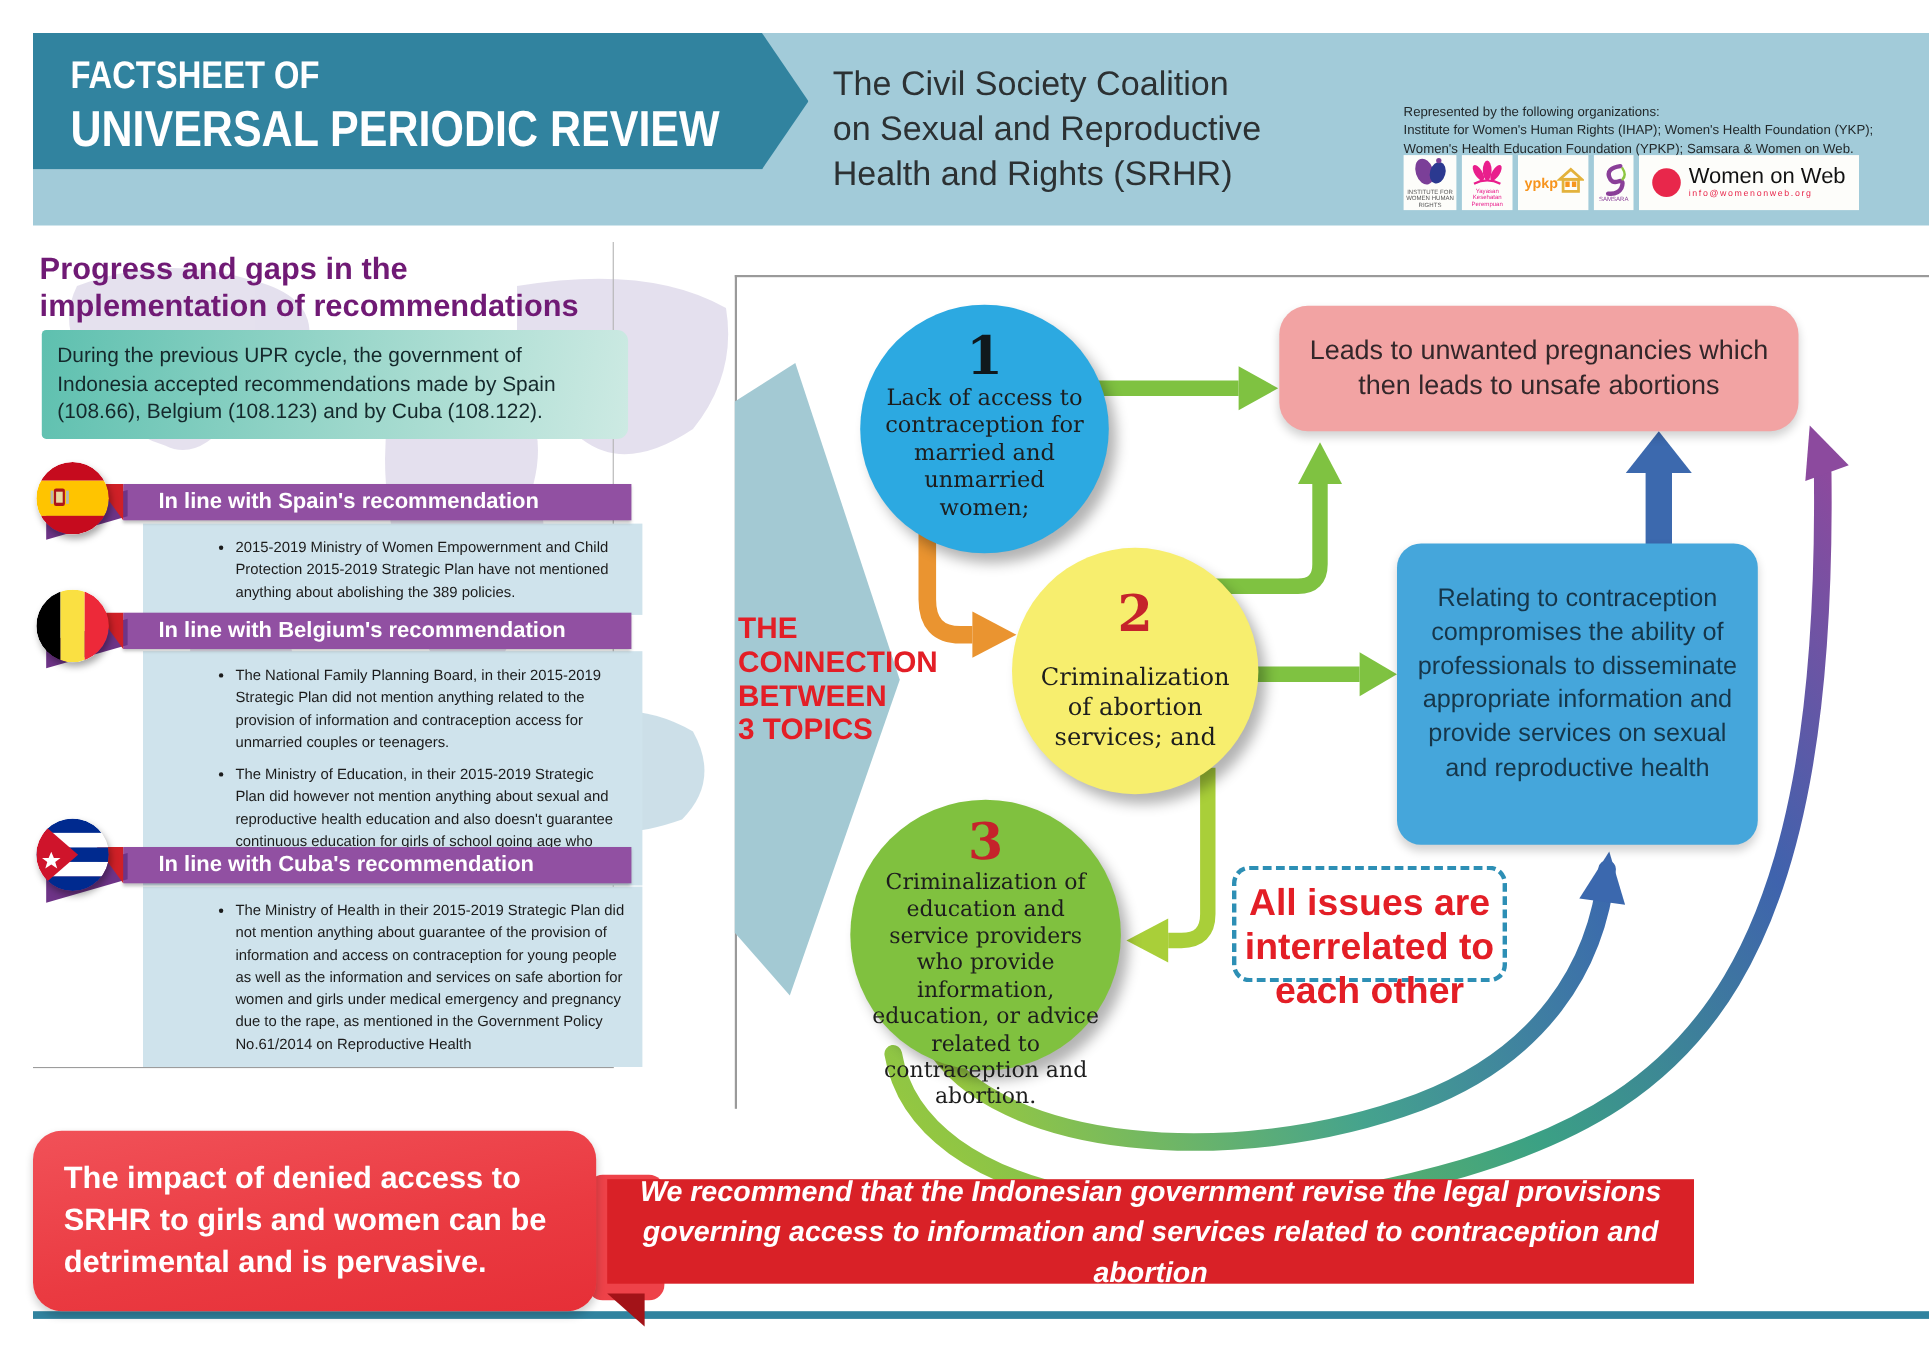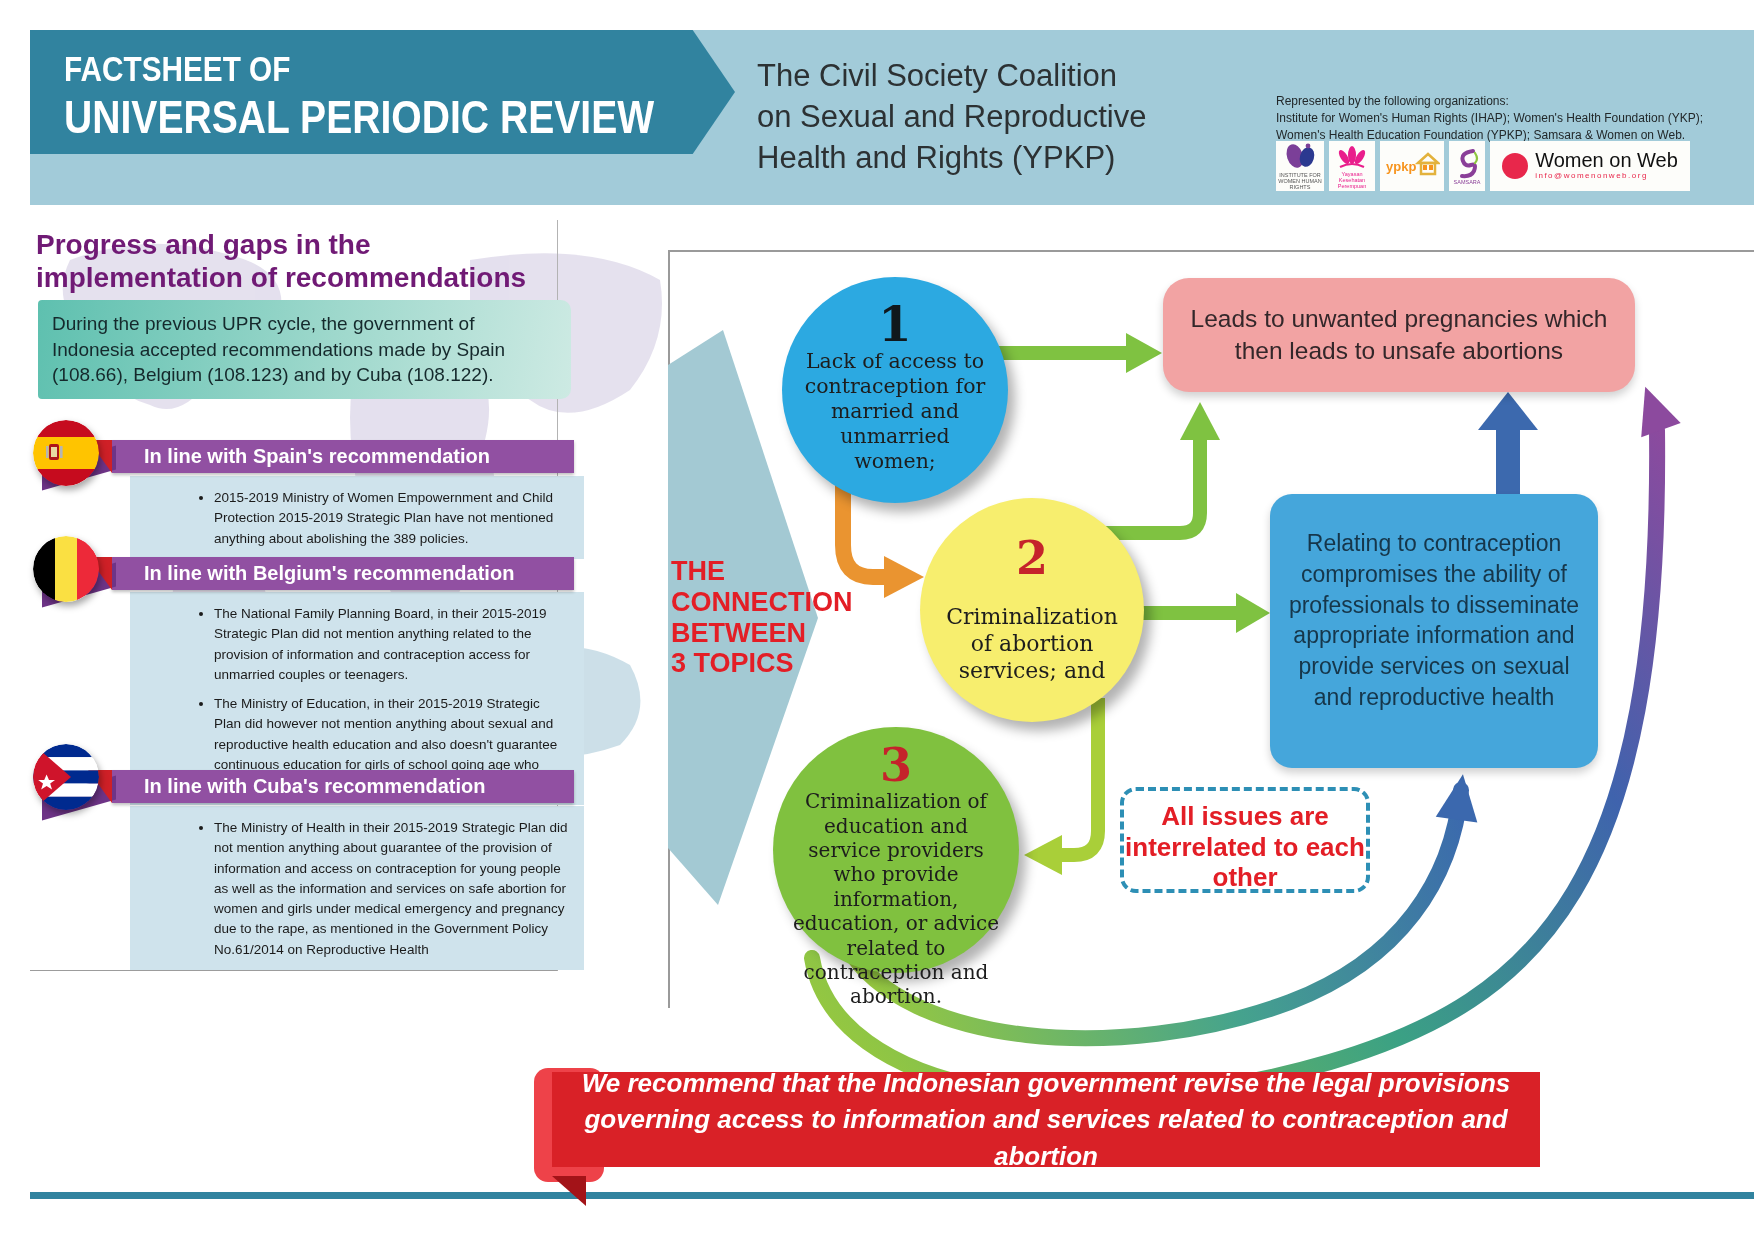--- a/index.html
+++ b/index.html
@@ -62,21 +62,21 @@
   #topic3 .num{font-size:46px;color:#c5232b;margin-top:14px;}
   #topic3 .ttext{font-size:20px;width:90%;}
   #pink-box{left:1163px;top:278px;width:472px;height:114px;background:#f2a3a3;border-radius:26px;
             display:flex;align-items:center;justify-content:center;text-align:center;
             font-size:24.5px;color:#33272a;line-height:1.32;padding:0 26px;box-sizing:border-box;
             box-shadow:0 5px 9px rgba(0,0,0,.18);z-index:4;}
   #blue-box{left:1270px;top:494px;width:328px;height:274px;background:#45a6db;border-radius:22px;
             text-align:center;font-size:23px;color:#16364a;line-height:1.34;padding:34px 18px 0;
             box-sizing:border-box;box-shadow:0 5px 9px rgba(0,0,0,.18);z-index:4;}
   #dashed-box{left:1120px;top:787px;width:250px;height:106px;border:4px dashed #2d8fb5;border-radius:16px;
-              background:#fff;text-align:center;font-size:26px;font-weight:bold;color:#e31e26;
+              background:#fff;text-align:center;font-size:34px;font-weight:bold;color:#e31e26;
               line-height:1.18;padding-top:10px;box-sizing:border-box;z-index:6;}
 
   
   #impact-box{left:30px;top:1028px;width:512px;height:164px;border-radius:26px;
               background:linear-gradient(170deg,#f15158 0%,#ea3a41 60%,#e62f37 100%);
               color:#fff;font-weight:bold;font-size:28px;line-height:1.35;padding:24px 28px;
               box-sizing:border-box;box-shadow:0 4px 8px rgba(0,0,0,.2);z-index:8;}
   #banner-tab{left:534px;top:1068px;width:70px;height:114px;background:#ee4249;border-radius:14px;z-index:6;}
   #banner-fold{left:552px;top:1176px;width:0;height:0;border-top:30px solid #a31318;border-left:34px solid transparent;z-index:6;}
   #banner{left:552px;top:1072px;width:988px;height:95px;background:#d92127;z-index:7;
@@ -106,21 +106,21 @@
     <div class="abs" id="titlebox">
       <div id="title-lines">
         <div class="t1">FACTSHEET OF</div>
         <div class="t2">UNIVERSAL PERIODIC REVIEW</div>
         <div class="t3">FOCUS ON 3 ISSUES</div>
       </div>
     </div>
   </div>
   <div class="abs" id="coalition">The Civil Society Coalition
 on Sexual and Reproductive
-Health and Rights (YPKP)</div>
+Health and Rights (SRHR)</div>
   <div class="abs" id="orgs">Represented by the following organizations:
 Institute for Women's Human Rights (IHAP); Women's Health Foundation (YKP);
 Women's Health Education Foundation (YPKP); Samsara &amp; Women on Web.</div>
 
   <div class="abs" id="logos">
     <div class="logo" style="width:48px;">
       <svg width="36" height="30" viewBox="0 0 36 30">
         <ellipse cx="13" cy="14" rx="8" ry="12" fill="#7b3f98" transform="rotate(-18 13 14)"></ellipse>
         <ellipse cx="25" cy="15" rx="7" ry="10" fill="#2b3990" transform="rotate(16 25 15)"></ellipse>
         <circle cx="26" cy="4" r="2.4" fill="#7b3f98"></circle>
@@ -318,15 +318,16 @@
 
   <div class="abs" id="pink-box">Leads to unwanted pregnancies which then leads to unsafe abortions</div>
   <div class="abs" id="blue-box">Relating to contraception compromises the ability of professionals to disseminate appropriate information and provide services on sexual and reproductive health</div>
   <div class="abs" id="dashed-box">All issues are interrelated to each other</div>
 
   <div class="abs" id="banner-tab"></div>
   <div class="abs" id="banner-fold"></div>
   <div class="abs" id="banner">
     <div class="btext">We recommend that the Indonesian government revise the legal provisions governing access to information and services related to contraception and abortion</div>
   </div>
+  <div class="abs" id="impact-box">The impact of denied access to SRHR to girls and women can be detrimental and is pervasive.</div>
   <div class="abs" id="bottom-line"></div>
 
 </div>
 
 </body></html>

